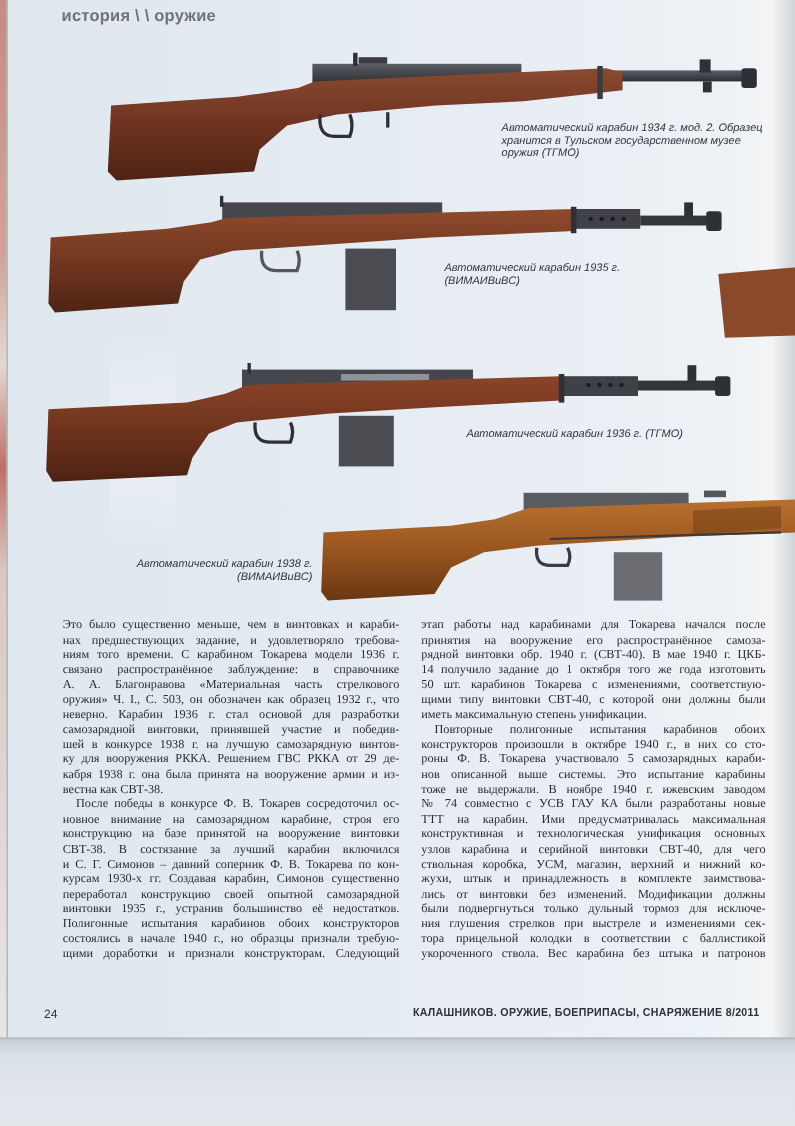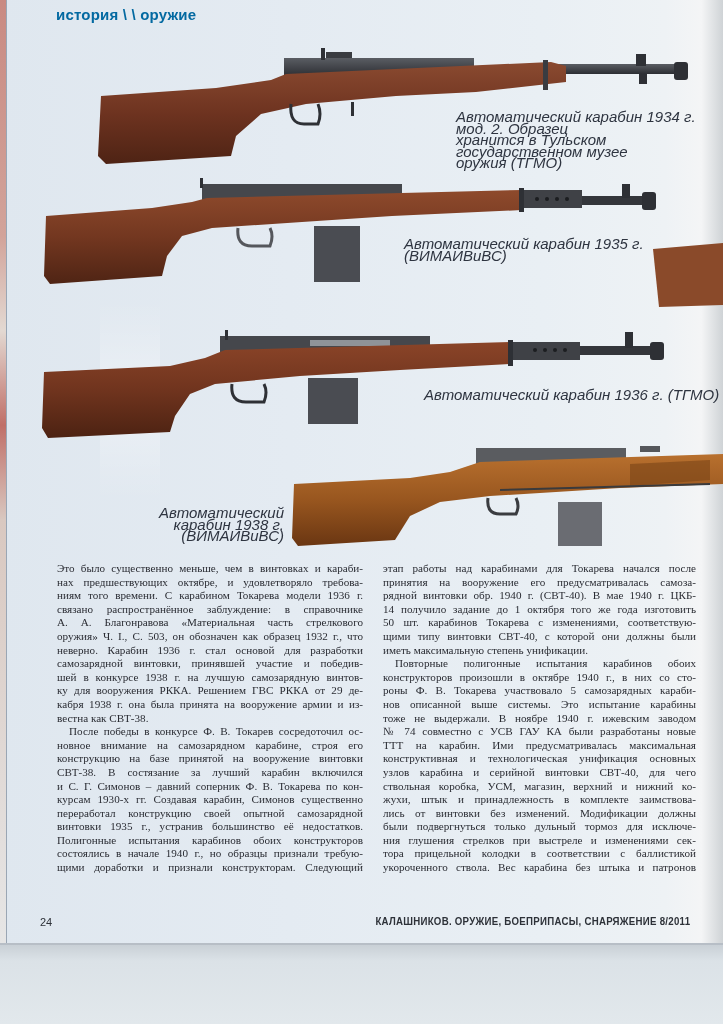--- a/index.html
+++ b/index.html
@@ -23,26 +23,26 @@
     position: absolute; left: 0; top: 945px; width: 723px; height: 79px;
     background: linear-gradient(180deg, #c9d0d6 0%, #dbe2e7 20%, #e2e8ec 100%);
   }
   .page-shadow {
     position: absolute; left: 0; top: 943px; width: 723px; height: 3px;
     background: #b7bec6;
   }
   .section-header {
     position: absolute; left: 56px; top: 6px;
     font-family: "Liberation Sans", sans-serif; font-weight: bold;
-    font-size: 15px; color: #0369a1; letter-spacing: 0.2px;
+    font-size: 15px; color: #737373; letter-spacing: 0.2px;
   }
   .rifle { position: absolute; }
   .caption {
     position: absolute; font-family: "Liberation Sans", sans-serif;
-    font-style: italic; font-size: 15px; line-height: 11.5px; color: #2e3440;
+    font-style: italic; font-size: 10px; line-height: 11.5px; color: #2e3440;
   }
   .caption-right { text-align: right; }
   .caption span { display: block; }
   .col {
     position: absolute; top: 562px; width: 306px;
     font-size: 11.15px; line-height: 13.6px; color: #2a2c33;
     text-align: justify;
   }
   .col .line { display: block; text-align: justify; text-align-last: justify; white-space: nowrap; }
   .col .line.last { text-align-last: left; }
@@ -185,21 +185,21 @@
   <rect x="268" y="58" width="44" height="44" fill="#6a6c72"></rect>
   <path d="M198 54 Q196 70 210 70 L226 70 Q230 62 226 54" fill="none" stroke="#3a3c40" stroke-width="3"></path>
 </svg>
 <div class="caption caption-right" style="left:100px; top:507px; width:184px;">
   <span>Автоматический карабин 1938 г.</span>
   <span>(ВИМАИВиВС)</span>
 </div>
 
 <div class="col col-left">
   <span class="line">Это было существенно меньше, чем в винтовках и караби-</span>
-  <span class="line">нах предшествующих октябре, и удовлетворяло требова-</span>
+  <span class="line">нах предшествующих задание, и удовлетворяло требова-</span>
   <span class="line">ниям того времени. С карабином Токарева модели 1936 г.</span>
   <span class="line">связано распространённое заблуждение: в справочнике</span>
   <span class="line">А. А. Благонравова «Материальная часть стрелкового</span>
   <span class="line">оружия» Ч. I., С. 503, он обозначен как образец 1932 г., что</span>
   <span class="line">неверно. Карабин 1936 г. стал основой для разработки</span>
   <span class="line">самозарядной винтовки, принявшей участие и победив-</span>
   <span class="line">шей в конкурсе 1938 г. на лучшую самозарядную винтов-</span>
   <span class="line">ку для вооружения РККА. Решением ГВС РККА от 29 де-</span>
   <span class="line">кабря 1938 г. она была принята на вооружение армии и из-</span>
   <span class="line last">вестна как СВТ-38.</span>
@@ -211,21 +211,21 @@
   <span class="line">курсам 1930-х гг. Создавая карабин, Симонов существенно</span>
   <span class="line">переработал конструкцию своей опытной самозарядной</span>
   <span class="line">винтовки 1935 г., устранив большинство её недостатков.</span>
   <span class="line">Полигонные испытания карабинов обоих конструкторов</span>
   <span class="line">состоялись в начале 1940 г., но образцы признали требую-</span>
   <span class="line">щими доработки и признали конструкторам. Следующий</span>
 </div>
 
 <div class="col col-right">
   <span class="line">этап работы над карабинами для Токарева начался после</span>
-  <span class="line">принятия на вооружение его предусматривалась самоза-</span>
+  <span class="line">принятия на вооружение его распространённое самоза-</span>
   <span class="line">рядной винтовки обр. 1940 г. (СВТ-40). В мае 1940 г. ЦКБ-</span>
   <span class="line">14 получило задание до 1 октября того же года изготовить</span>
   <span class="line">50 шт. карабинов Токарева с изменениями, соответствую-</span>
   <span class="line">щими типу винтовки СВТ-40, с которой они должны были</span>
   <span class="line last">иметь максимальную степень унификации.</span>
   <span class="line indent">Повторные полигонные испытания карабинов обоих</span>
   <span class="line">конструкторов произошли в октябре 1940 г., в них со сто-</span>
   <span class="line">роны Ф. В. Токарева участвовало 5 самозарядных караби-</span>
   <span class="line">нов описанной выше системы. Это испытание карабины</span>
   <span class="line">тоже не выдержали. В ноябре 1940 г. ижевским заводом</span>

